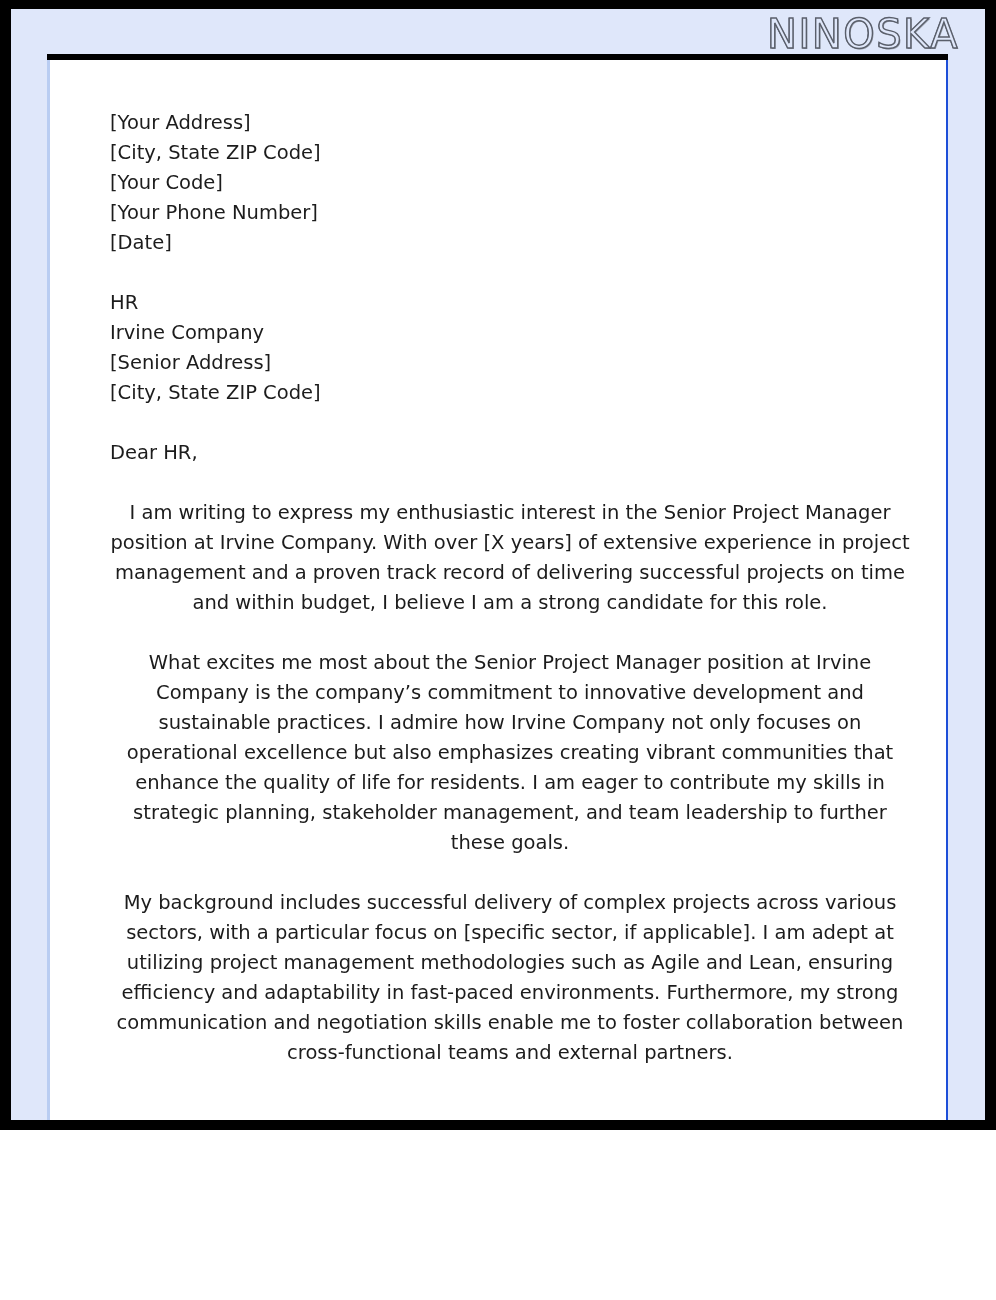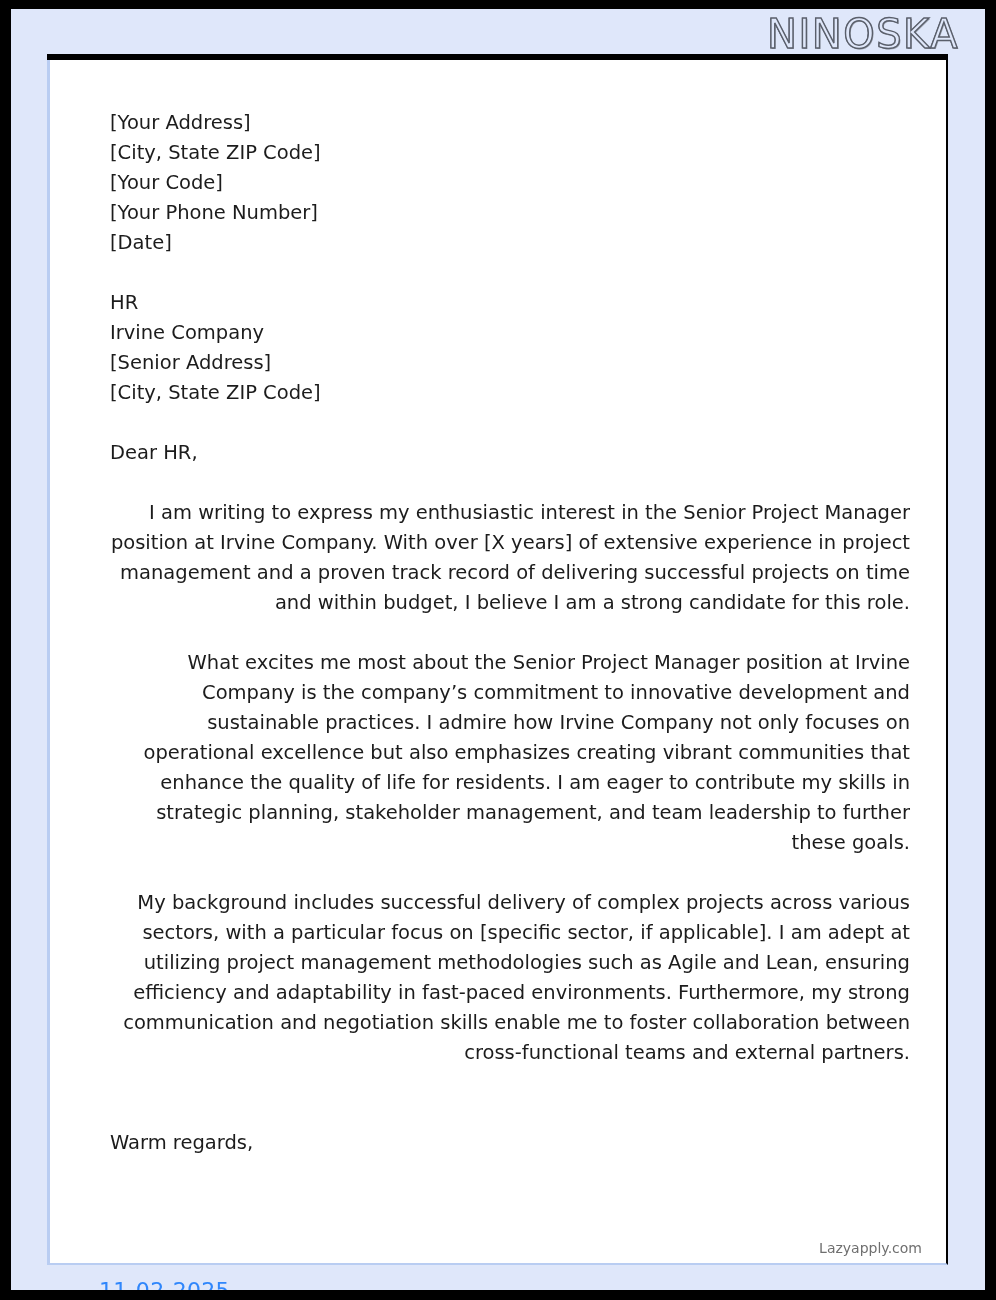--- a/index.html
+++ b/index.html
@@ -12,21 +12,21 @@
     height: 1300px;
     overflow: hidden;
     background: #ffffff;
     font-family: "DejaVu Sans", "Liberation Sans", sans-serif;
   }
 
   
   #page {
     position: relative;
     width: 996px;
-    height: 1300px;
+    height: 1130px;
     box-sizing: border-box;
     background: #dfe7fa;
     border-left: 11px solid #000000;
     border-right: 11px solid #000000;
     border-top: 9px solid #000000;
     border-bottom: 10px solid #000000;
     overflow: hidden;
   }
 
   
@@ -66,21 +66,21 @@
 
   
   #sheet {
     position: absolute;
     top: 51px;
     left: 36px;
     width: 901px;
     height: 1205px;
     background: #ffffff;
     border-left: 3px solid #b9cdf2;
-    border-right: 2px solid #000000;
+    border-right: 2px solid #1d4ed8;
     border-bottom: 2px solid #b9cdf2;
     box-sizing: border-box;
     overflow: hidden;
   }
 
   #letter-body {
     position: absolute;
     top: 48px;
     left: 60px;
     width: 800px;
@@ -95,21 +95,21 @@
   .closing,
   .signature {
     margin: 0;
     font-size: 19.5px;
     line-height: 30px;
     color: #1c1c1c;
   }
 
   .block-gap { height: 30px; }
 
-  .para { text-align: right; }
+  .para { text-align: center; }
 
   
   #sheet-footer {
     position: absolute;
     right: 24px;
     bottom: 6px;
     font-size: 14px;
     line-height: 18px;
     color: #6f6f6f;
   }

